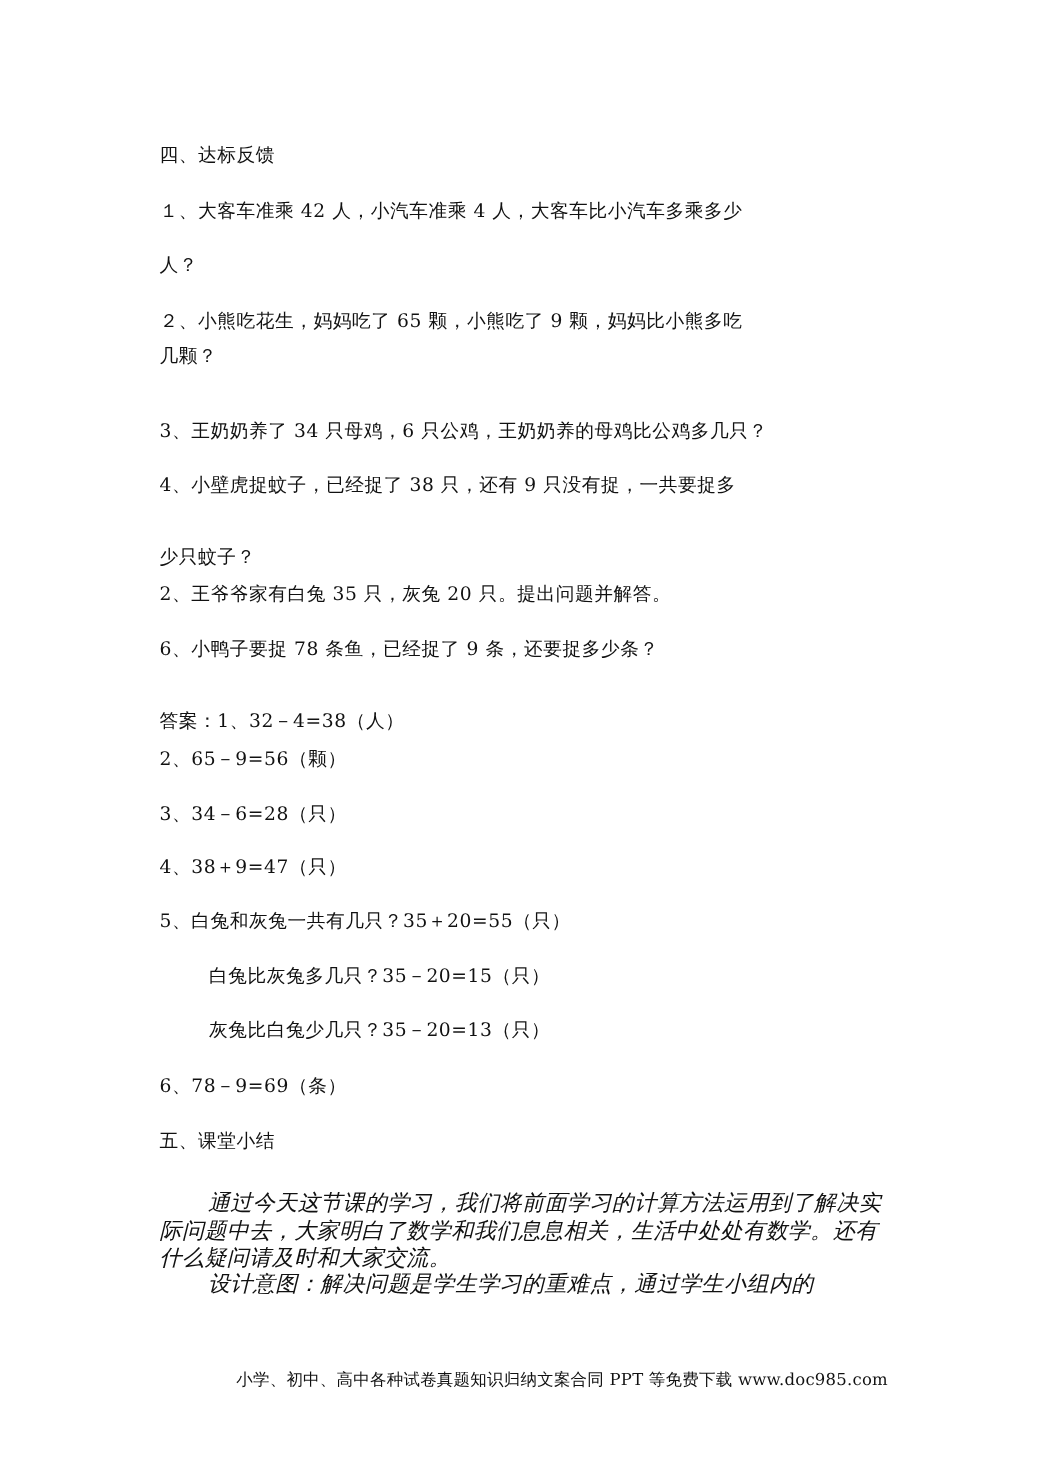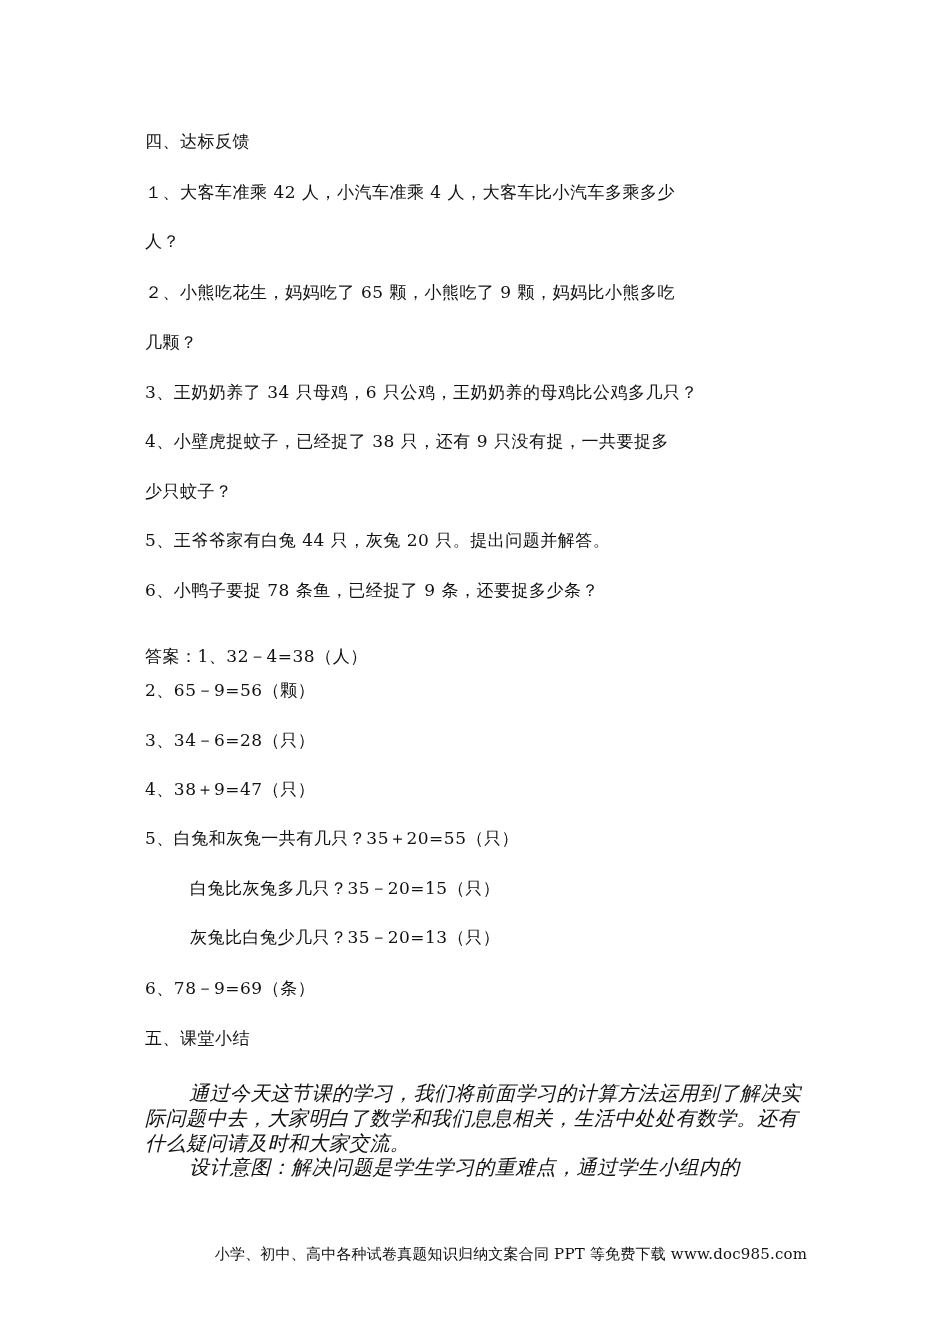--- a/index.html
+++ b/index.html
@@ -14,28 +14,28 @@
 </head>
 <body>
 
 <div>
   <div class="line" style="top:129px">四、达标反馈</div>
 
   <div class="line" style="top:180px">１、大客车准乘 42 人，小汽车准乘 4 人，大客车比小汽车多乘多少</div>
   <div class="line" style="top:229px">人？</div>
 
   <div class="line" style="top:280px">２、小熊吃花生，妈妈吃了 65 颗，小熊吃了 9 颗，妈妈比小熊多吃</div>
-  <div class="line" style="top:330px">几颗？</div>
+  <div class="line" style="top:312px">几颗？</div>
 
   <div class="line" style="top:380px">3、王奶奶养了 34 只母鸡，6 只公鸡，王奶奶养的母鸡比公鸡多几只？</div>
 
   <div class="line" style="top:429px">4、小壁虎捉蚊子，已经捉了 38 只，还有 9 只没有捉，一共要捉多</div>
-  <div class="line" style="top:479px">少只蚊子？</div>
+  <div class="line" style="top:495px">少只蚊子？</div>
 
-  <div class="line" style="top:528px">5、王爷爷家有白兔 44 只，灰兔 20 只。提出问题并解答。</div>
+  <div class="line" style="top:528px">2、王爷爷家有白兔 35 只，灰兔 20 只。提出问题并解答。</div>
   <div class="line" style="top:578px">6、小鸭子要捉 78 条鱼，已经捉了 9 条，还要捉多少条？</div>
 
   <div class="line" style="top:644px">答案：1、32－4=38（人）</div>
   <div class="line" style="top:678px">2、65－9=56（颗）</div>
   <div class="line" style="top:728px">3、34－6=28（只）</div>
   <div class="line" style="top:777px">4、38＋9=47（只）</div>
   <div class="line" style="top:826px">5、白兔和灰兔一共有几只？35＋20=55（只）</div>
   <div class="line indent" style="top:876px">白兔比灰兔多几只？35－20=15（只）</div>
   <div class="line indent" style="top:925px">灰兔比白兔少几只？35－20=13（只）</div>
   <div class="line" style="top:976px">6、78－9=69（条）</div>

